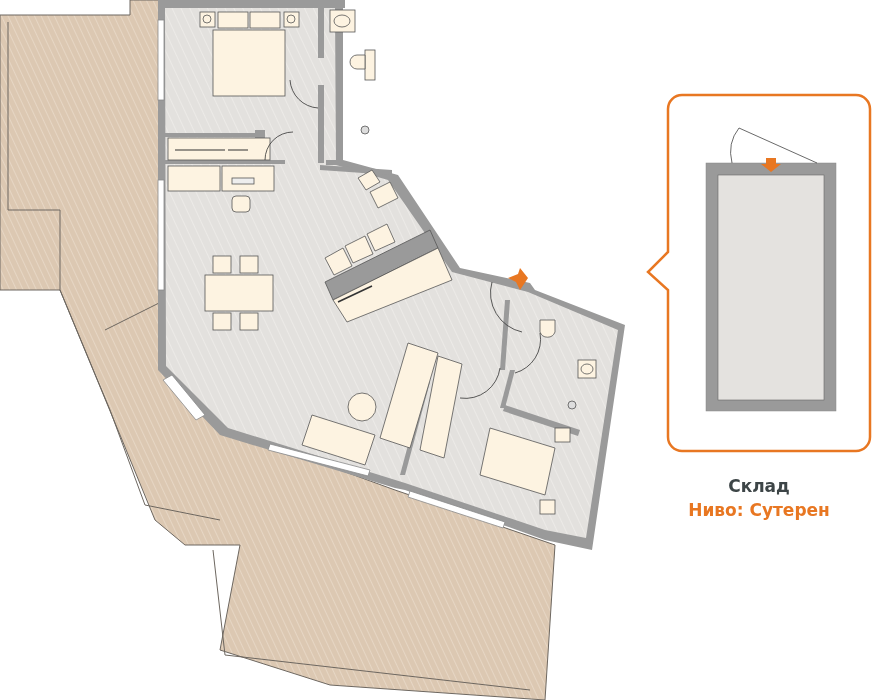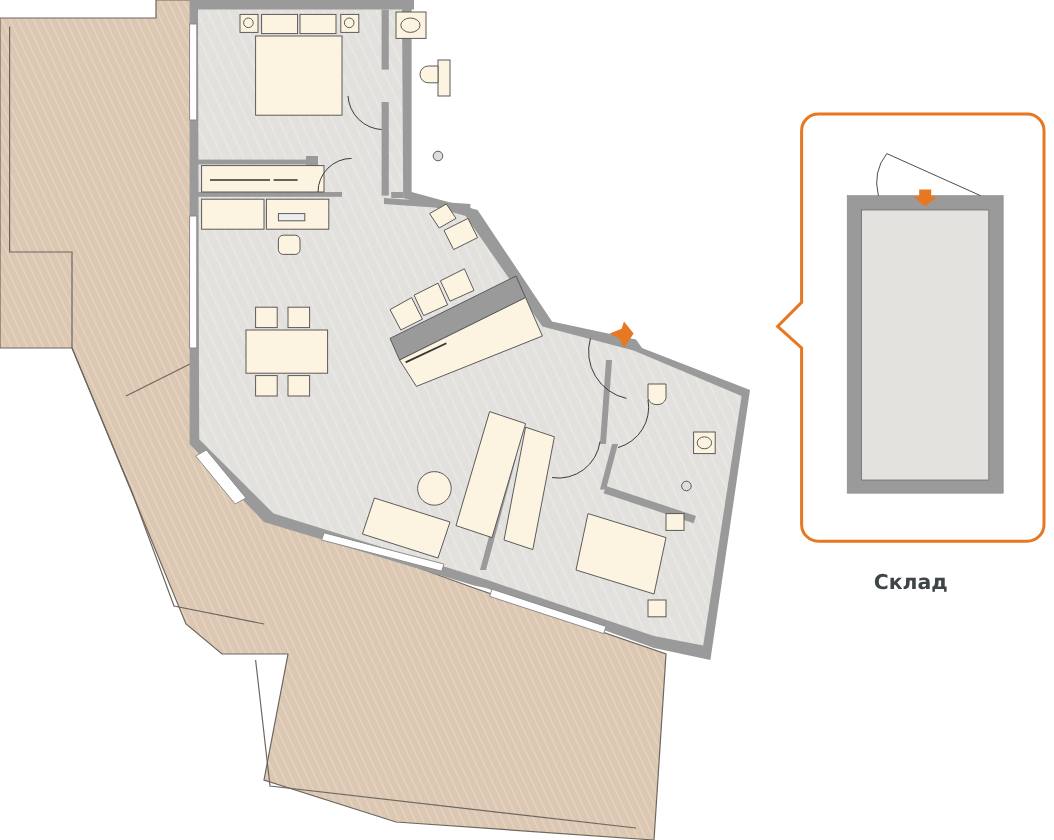--- a/index.html
+++ b/index.html
@@ -140,13 +140,14 @@
     <path d="M682 95 H856 a14 14 0 0 1 14 14 V437 a14 14 0 0 1 -14 14 H682 a14 14 0 0 1 -14 -14 V290 L648 272 L668 252 V109 a14 14 0 0 1 14 -14 Z" fill="#ffffff" stroke="#e87722" stroke-width="2.5"></path>
     <rect x="706" y="163" width="130" height="248" fill="#9a9a9a" stroke="#888" stroke-width="0.5"></rect>
     <rect x="718" y="175" width="106" height="225" fill="#e4e2df" stroke="#666" stroke-width="0.6"></rect>
     <path d="M732 163 q-5 -20 7 -35 l78 35" fill="none" stroke="#444" stroke-width="0.8"></path>
     <polygon points="766,158 776,158 776,164 781,164 771,172 761,164 766,164" fill="#e87722"></polygon>
   </g>
 </svg>
 
 <div class="label-box">
   <div class="label-title">Склад</div>
+  <div class="label-sub">Ниво: Сутерен</div>
 </div>
 
 </body></html>

